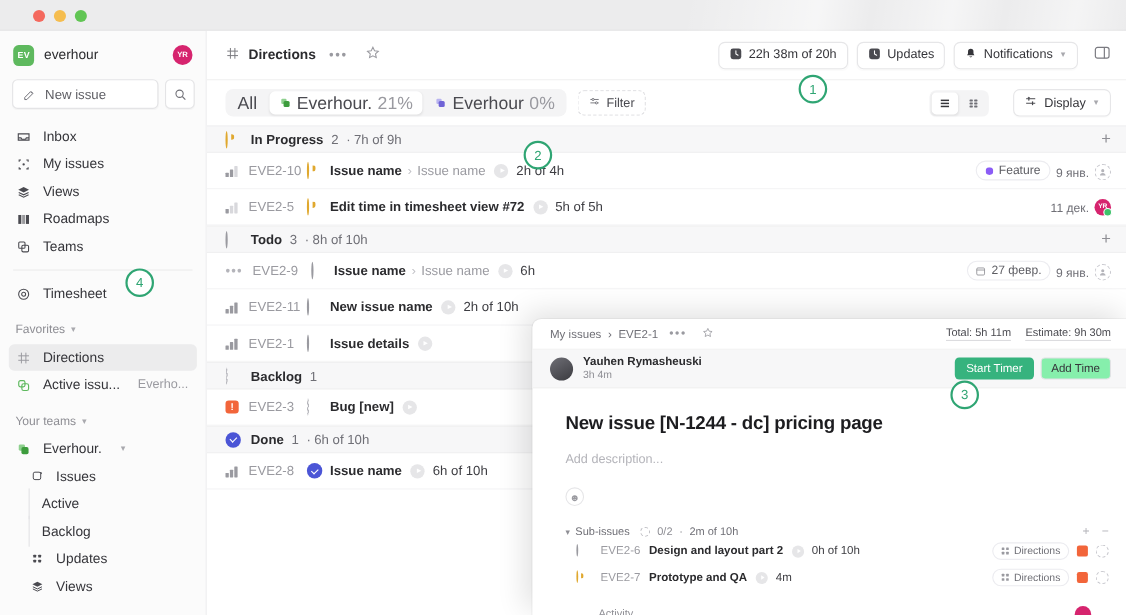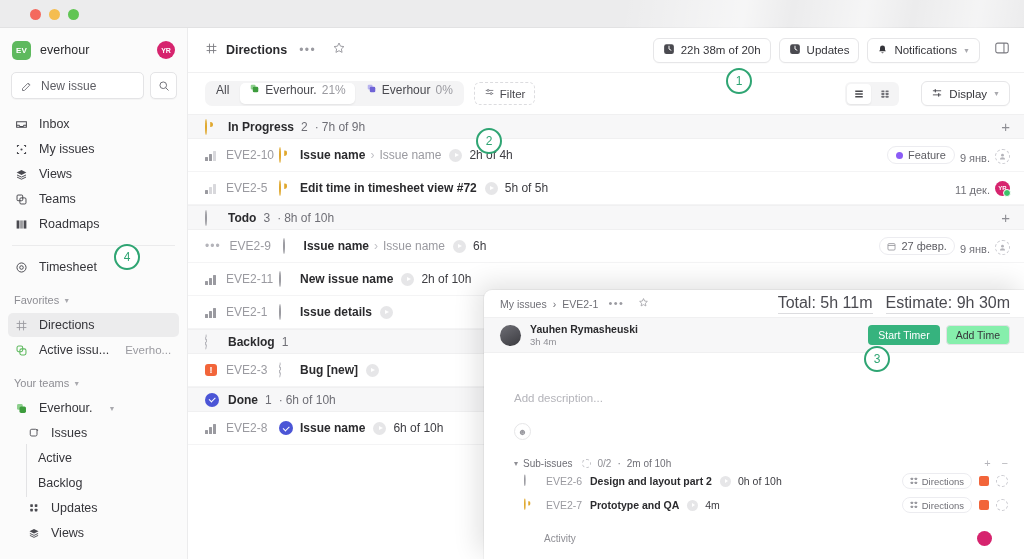--- a/index.html
+++ b/index.html
@@ -90,22 +90,22 @@
   .top-right { margin-left: auto; display: flex; align-items: center; gap: 8px; }
   .pill {
     height: 25px; border: 1px solid #e6e6e8; border-radius: 6px; background: #fff;
     display: flex; align-items: center; gap: 6px; padding: 0 9px;
     font-size: 11.5px; color: #35353a; box-shadow: 0 1px 1px rgba(0,0,0,.02);
   }
 
   .filterbar { height: 41px; display: flex; align-items: center; padding: 0 14px 0 17px; }
   .seg { display: flex; align-items: center; gap: 2px; background: #f4f4f5; border-radius: 7px; padding: 2px; }
   .seg-item {
-    height: 21px; border-radius: 5px; display: flex; align-items: flex-start; gap: 5px;
-    padding: 0 9px; font-size: 12px; color: #4a4a50;
+    height: 21px; border-radius: 5px; display: flex; align-items: flex-end; gap: 5px;
+    padding: 0 9px; font-size: 16px; color: #4a4a50;
   }
   .seg-item.on { background: #fff; box-shadow: 0 1px 2px rgba(0,0,0,.07); }
   .seg-pct { color: #9a9aa0; }
   .filter-btn {
     margin-left: 10px; height: 23px; border: 1px dashed #dcdcdf; border-radius: 6px;
     display: flex; align-items: center; gap: 5px; padding: 0 9px; font-size: 11.5px; color: #4a4a50;
   }
   .view-right { margin-left: auto; display: flex; align-items: center; gap: 16px; }
   .view-tog { display: flex; background: #f4f4f5; border-radius: 6px; padding: 2px; gap: 2px; margin-right: 6px; }
   .vt { width: 24px; height: 20px; border-radius: 4px; display: flex; align-items: center; justify-content: center; }
@@ -195,21 +195,21 @@
     position: absolute; left: 484px; top: 290px; width: 540px; height: 269px;
     background: #fff; border-radius: 8px 0 0 0;
     box-shadow: -6px -6px 26px rgba(0,0,0,.12), 0 0 0 1px rgba(0,0,0,.04);
     overflow: hidden;
   }
   .p-top {
     height: 28px; display: flex; align-items: center; padding: 0 14px 0 16px;
     border-bottom: 1px solid #f0f0f1; font-size: 10.5px; color: #6f6f76;
   }
   .p-crumb { display: flex; align-items: center; gap: 6px; }
-  .p-top-right { margin-left: auto; display: flex; gap: 13px; font-size: 16px; color: #4a4a50; }
+  .p-top-right { margin-left: auto; display: flex; gap: 13px; font-size: 10px; color: #4a4a50; }
   .p-top-right span { border-bottom: 1px solid #dcdcdf; padding-bottom: 1px; }
 
   .p-user {
     height: 35px; background: #f7f7f8; display: flex; align-items: center;
     padding: 0 14px 0 16px; border-bottom: 1px solid #f0f0f1;
   }
   .p-av {
     width: 21px; height: 21px; border-radius: 50%;
     background: linear-gradient(150deg,#6f6f76,#3a3a3f); flex: 0 0 21px;
   }
@@ -341,35 +341,35 @@
           <svg width="13" height="13" viewBox="0 0 16 16">
               <path d="M8 2.5L14 5.5 8 8.5 2 5.5z" fill="#4a4a50"></path>
               <path d="M2.5 8.6L8 11.2l5.5-2.6M2.5 11.2L8 13.8l5.5-2.6" fill="none" stroke="#4a4a50" stroke-width="1.2"></path>
             </svg>
         </span>
         <span>Views</span>
       </div>
       <div class="nav-item">
         <span class="ico">
           <svg width="13" height="13" viewBox="0 0 16 16">
-              <rect x="2.5" y="2.5" width="7" height="7" rx="1.2" fill="none" stroke="#4a4a50" stroke-width="1.2"></rect>
-              <rect x="6" y="6" width="7.5" height="7.5" rx="1.5" fill="none" stroke="#4a4a50" stroke-width="1.2"></rect>
-            </svg>
-        </span>
-        <span>Teams</span>
-      </div>
-      <div class="nav-item">
-        <span class="ico">
-          <svg width="13" height="13" viewBox="0 0 16 16">
               <rect x="2" y="3" width="3.4" height="10" fill="#4a4a50"></rect>
               <rect x="6.3" y="3" width="3.4" height="10" fill="#4a4a50" opacity=".55"></rect>
               <rect x="10.6" y="3" width="3.4" height="10" fill="#4a4a50"></rect>
             </svg>
         </span>
         <span>Roadmaps</span>
+      </div>
+      <div class="nav-item">
+        <span class="ico">
+          <svg width="13" height="13" viewBox="0 0 16 16">
+              <rect x="2.5" y="2.5" width="7" height="7" rx="1.2" fill="none" stroke="#4a4a50" stroke-width="1.2"></rect>
+              <rect x="6" y="6" width="7.5" height="7.5" rx="1.5" fill="none" stroke="#4a4a50" stroke-width="1.2"></rect>
+            </svg>
+        </span>
+        <span>Teams</span>
       </div>
     </div>
 
     <div class="nav-sep"></div>
 
     <div class="nav-item">
       <span class="ico">
         <svg width="13" height="13" viewBox="0 0 16 16">
             <circle cx="8" cy="8" r="5.6" fill="none" stroke="#4a4a50" stroke-width="1.2"></circle>
             <circle cx="8" cy="8" r="2.2" fill="none" stroke="#4a4a50" stroke-width="1.2"></circle>
@@ -782,20 +782,21 @@
         <b>Yauhen Rymasheuski</b>
         <s>3h 4m</s>
       </div>
       <div class="p-uacts">
         <div class="btn-green">Start Timer</div>
         <div class="btn-white">Add Time</div>
       </div>
     </div>
 
     <div class="p-body">
+      <div class="p-title">New issue [N-1244 - dc] pricing page</div>
       <div class="p-desc">Add description...</div>
       <div class="p-emoji">☻</div>
 
       <div class="p-subhead">
         <span class="bullet">▾</span>
         <span>Sub-issues</span>
         <span class="sub-ring"></span>
         <span class="cnt">0/2</span>
         <span class="meta">·</span>
         <span class="meta">2m of 10h</span>

